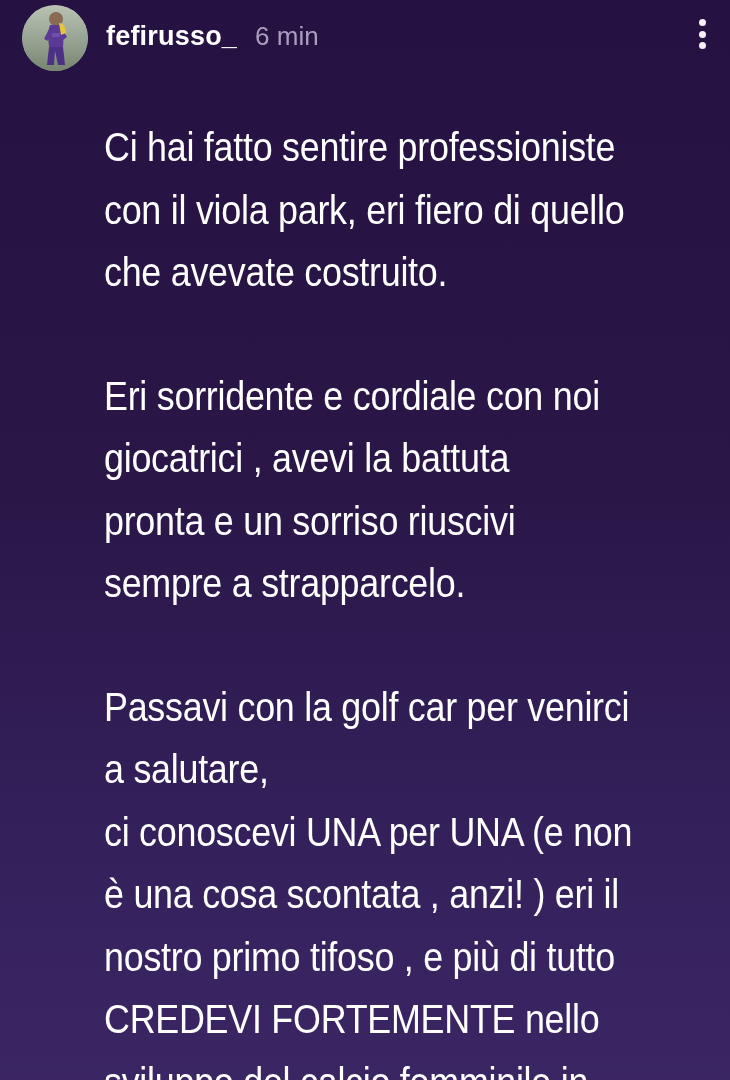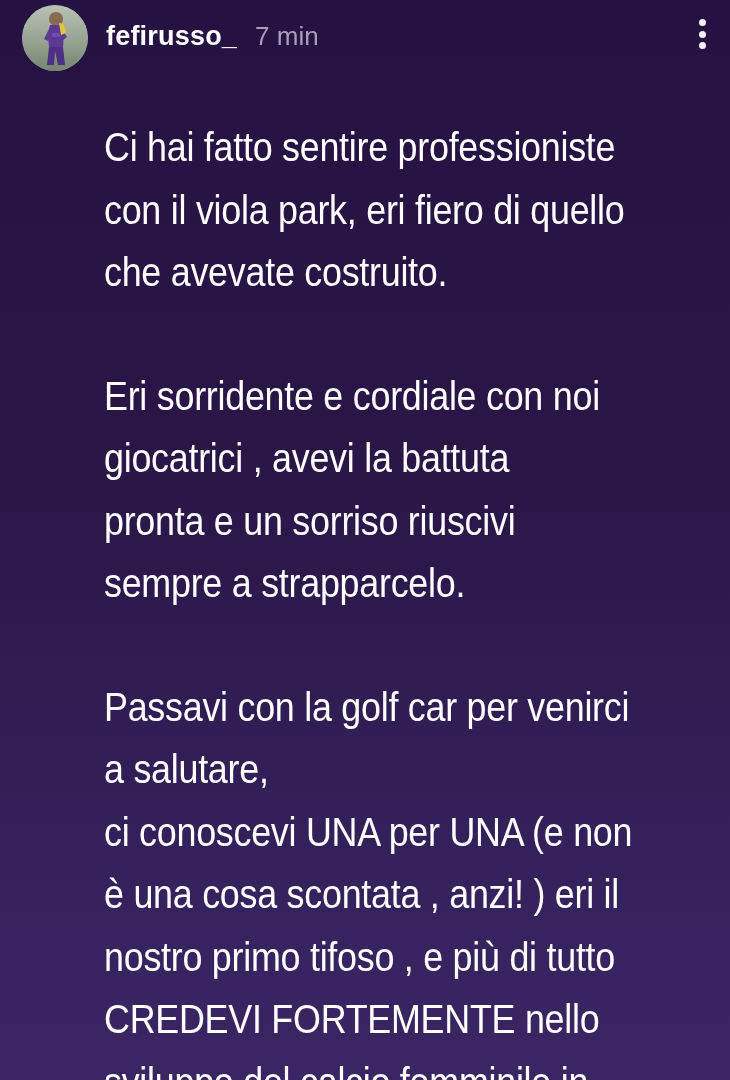--- a/index.html
+++ b/index.html
@@ -116,21 +116,21 @@
         <path d="M28 22 L22 34 L26 36 L30 27 Z" fill="#5b3a96"></path>
         <path d="M39 22 L45 32 L41 35 L37 27 Z" fill="#5b3a96"></path>
         <path d="M37 18 C41 18 44 22 44 28 L39 30 Z" fill="#e8c33c"></path>
         <rect x="30" y="28" width="8" height="4" fill="#7a57b5" opacity="0.7"></rect>
       </g>
     </svg>
   </div>
 
   <div class="header-meta">
     <span class="username">fefirusso_</span>
-    <span class="timestamp">7 min</span>
+    <span class="timestamp">6 min</span>
   </div>
 
   <div class="kebab-menu">
     <span class="dot"></span>
     <span class="dot"></span>
     <span class="dot"></span>
   </div>
 
 </div>
 

